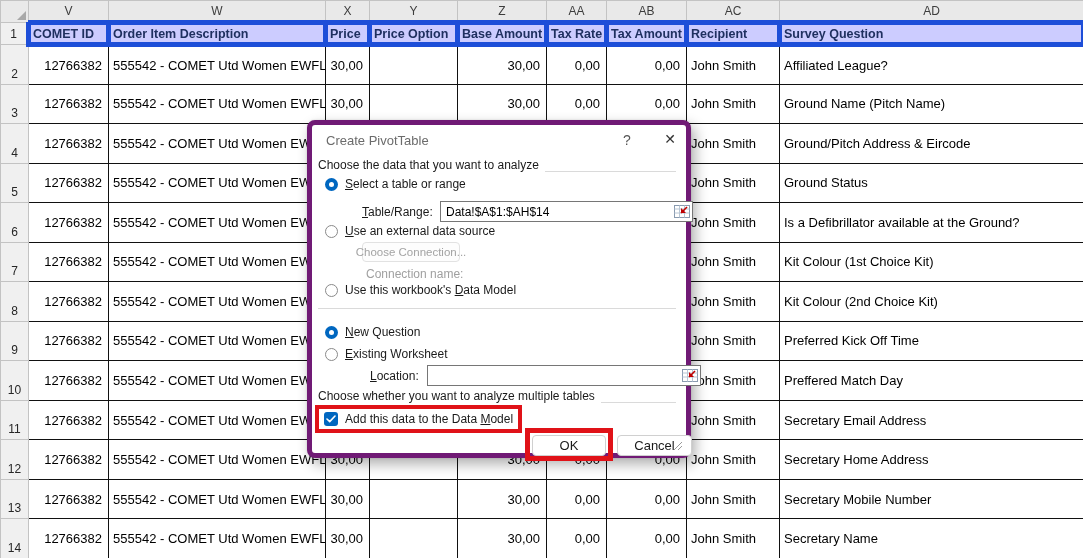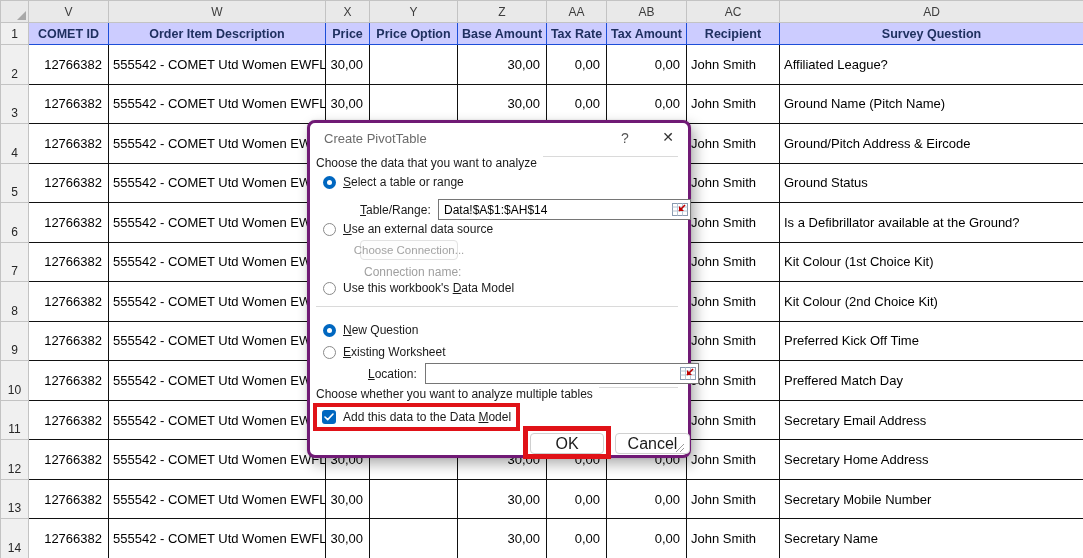--- a/index.html
+++ b/index.html
@@ -16,39 +16,39 @@
   
   #sheet{position:absolute;left:0;top:0;width:1083px;border-collapse:collapse;table-layout:fixed;}
   #sheet tr.letters{height:22px;}
   #sheet tr.hdr{height:22px;}
   #sheet tr.data{height:39.54px;}
   th.corner,th.colhead{background:#e9e9e9;border:1px solid #c3c3c3;font-weight:400;
     font-size:12px;color:#3d3d3d;text-align:center;padding:0;position:relative;}
   th.rowhead{background:#f0f0f0;border:1px solid #c3c3c3;font-weight:400;font-size:12px;
     color:#262626;text-align:center;vertical-align:bottom;padding:0 0 3px 0;}
   td.fieldhdr{background:var(--hdr-fill);color:var(--hdr-text);font-weight:700;
-    font-size:12.5px;text-align:center;border:1px solid #1d4ed8;padding:0 2px;
+    font-size:12.5px;text-align:left;border:5px solid #1d4ed8;padding:0 2px;
     overflow:hidden;white-space:nowrap;margin-top:32px;}
   td.cell{border:1px solid #111;background:#fff;font-size:13px;color:#000;
     vertical-align:middle;padding:0 4px;overflow:hidden;white-space:nowrap;}
   td.cell.num{text-align:right;padding-right:6px;}
   td.cell.txt{text-align:left;}
   .corner-tri{position:absolute;right:2px;bottom:2px;width:0;height:0;
     border-left:9px solid transparent;border-bottom:9px solid #a8a8a8;}
 
   
   #dialog{position:absolute;left:307px;top:120px;width:384px;height:338px;background:#fff;
-    border:3px solid #701a75;border-radius:8px;
+    border:5px solid #701a75;border-radius:8px;
     box-shadow:4px 6px 14px rgba(0,0,0,.32), 0 0 2px rgba(0,0,0,.15);
     font-size:12px;color:#1a1a1a;}
   #dialog .abs{position:absolute;}
   .dlg-title{left:14px;top:8px;font-size:13px;color:#6b6b6b;}
   .dlg-help{left:306px;top:7px;font-size:14px;color:#565656;width:18px;text-align:center;cursor:default;}
   .dlg-close{left:348px;top:6px;font-size:14px;color:#323232;width:20px;text-align:center;cursor:default;}
-  .sec{left:6px;right:10px;display:flex;align-items:flex-start;gap:6px;white-space:nowrap;}
+  .sec{left:6px;right:10px;display:flex;align-items:flex-end;gap:6px;white-space:nowrap;}
   .sec .line{flex:1;height:1px;background:#dadada;min-width:8px;}
   .sec1{top:33px}.sec2{top:183px}.sec3{top:264px}
   .radio-row{left:13px;display:flex;align-items:center;gap:7px;white-space:nowrap;}
   .r-table{top:52px}.r-ext{top:99px}.r-dm{top:158px}.r-new{top:200px}.r-exist{top:222px}
   .radio{width:13px;height:13px;border-radius:50%;flex:0 0 13px;position:relative;}
   .radio.on{background:var(--blue);}
   .radio.on .dot{position:absolute;left:4px;top:4px;width:5px;height:5px;border-radius:50%;background:#fff;}
   .radio.off{background:#fff;border:1px solid #8a8a8a;}
   .key{text-decoration:underline;text-underline-offset:1px;}
   .field-row{display:flex;align-items:center;}
@@ -65,21 +65,21 @@
   .btn-conn{left:50px;top:117px;width:98px;height:20px;border:1px solid #e2e2e2;
     background:#fdfdfd;border-radius:4px;color:#a3a3a3;font-size:11.5px;
     display:flex;align-items:center;justify-content:center;white-space:nowrap;}
   .lbl-connname{left:54px;top:142px;color:#a0a0a0;}
   .row-chk{left:12px;top:287px;display:flex;align-items:center;gap:7px;white-space:nowrap;}
   .chk{width:14px;height:14px;border-radius:3px;background:var(--blue);flex:0 0 14px;
     display:flex;align-items:center;justify-content:center;}
   .hl{border:4px solid var(--red);background:transparent;pointer-events:none;}
   .hl-chk{left:3px;top:280px;width:207px;height:28px;}
   .hl-ok{left:213px;top:303px;width:88px;height:33px;border-width:5px;}
-  .btn{border:1px solid #d0d0d0;background:#fff;border-radius:4px;font-size:16px;color:#1a1a1a;
+  .btn{border:1px solid #d0d0d0;background:#fff;border-radius:4px;font-size:13px;color:#1a1a1a;
     display:flex;align-items:center;justify-content:center;}
   .btn-ok{left:220px;top:310px;width:74px;height:21px;}
   .btn-cancel{left:305px;top:310px;width:75px;height:21px;}
   .grip{right:3px;bottom:2px;width:11px;height:11px;}
 </style>
 </head>
 <body>
 
 <div id="app">
 

